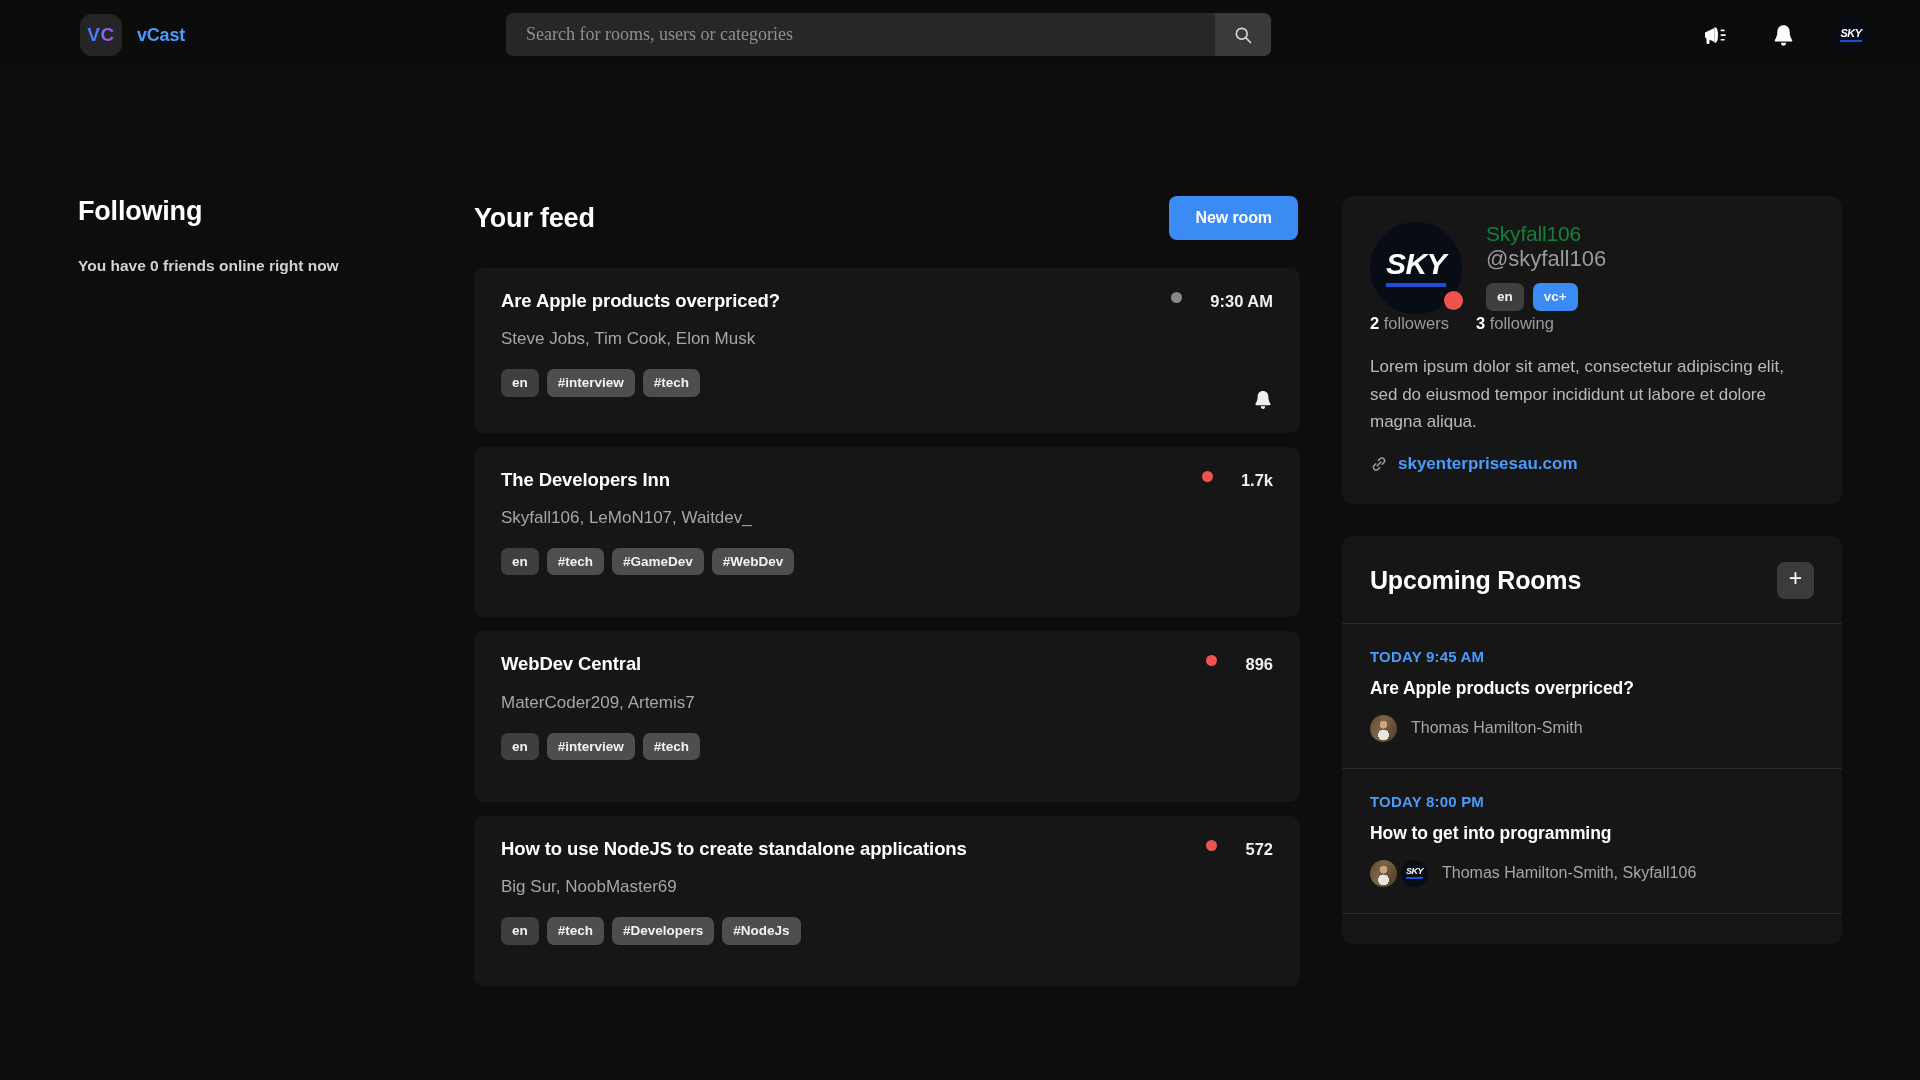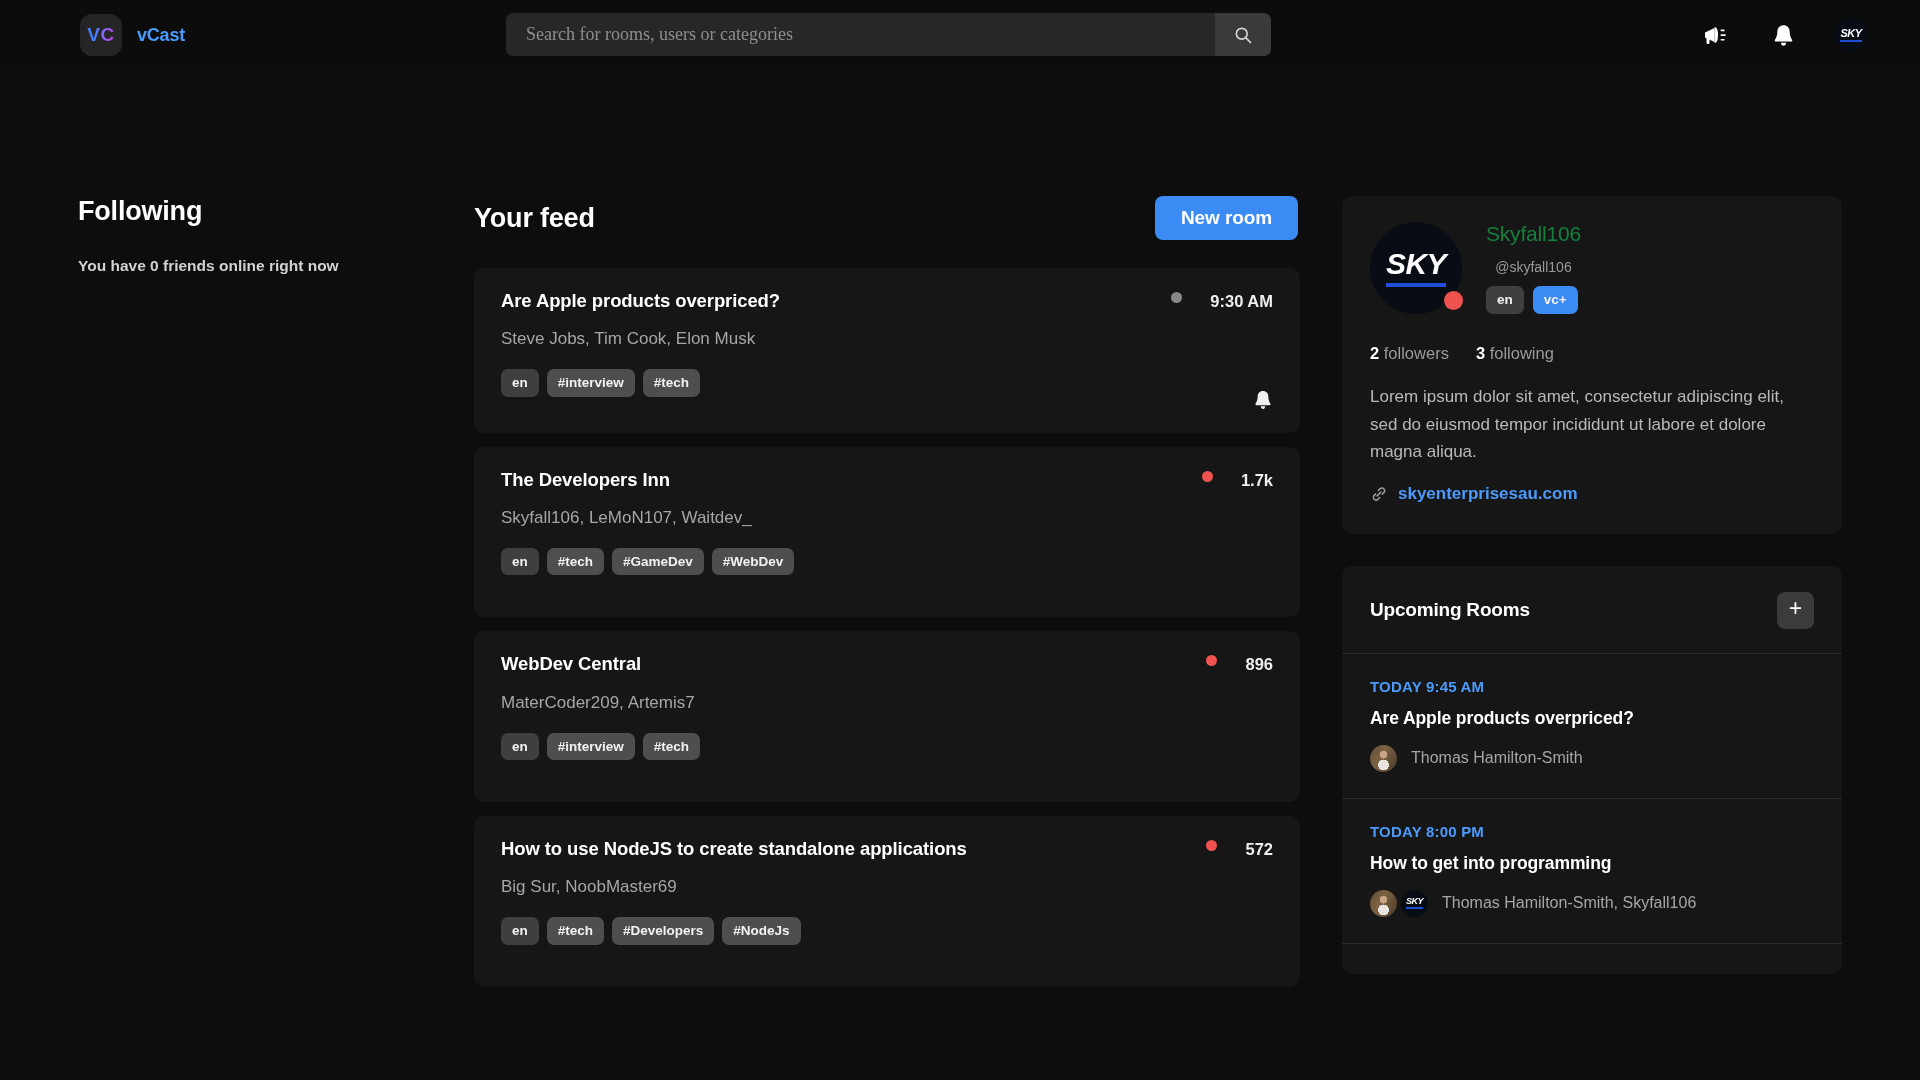--- a/index.html
+++ b/index.html
@@ -99,21 +99,21 @@
   
   .feed-head {
     display: flex; align-items: center; justify-content: space-between;
     padding-right: 2px;
   }
   .feed-title { color: #fff; font-size: 27px; font-weight: bold; letter-spacing: -0.2px; }
   .new-room-btn {
     background: #3b8bf5; color: #fff;
     border: none; border-radius: 8px;
     font-family: "Liberation Sans", sans-serif;
-    font-size: 19px; font-weight: bold;
+    font-size: 16px; font-weight: bold;
     padding: 0 26px; height: 44px;
     cursor: pointer;
     letter-spacing: -0.1px;
   }
 
   .feed-list { margin-top: 28px; display: flex; flex-direction: column; gap: 14px; }
   .room-card {
     background: #161616;
     border-radius: 10px;
     padding: 22px 27px 22px 27px;
@@ -150,37 +150,37 @@
   .avatar-wrap { position: relative; width: 92px; height: 92px; flex: none; }
   .av-profile { width: 92px; height: 92px; }
   .av-profile .sky-text { font-size: 30px; }
   .av-profile .sky-rule { width: 60px; height: 4px; margin-top: 4px; }
   .status-dot {
     position: absolute; right: -1px; bottom: 4px;
     width: 19px; height: 19px; border-radius: 50%;
     background: #ef5350;
   }
   .profile-name { color: #15803d; font-size: 21px; font-weight: normal; letter-spacing: -0.2px; }
-  .profile-handle { color: #9a9a9a; font-size: 14px; margin-top: 13px; text-align: center; }
+  .profile-handle { color: #9a9a9a; font-size: 22px; margin-top: 0; text-align: center; }
   .profile-tags { display: flex; gap: 9px; margin-top: 11px; }
   .tag.vcplus { background: #3b8bf5; }
-  .profile-stats { display: flex; gap: 27px; margin-top: 30px; }
+  .profile-stats { display: flex; gap: 27px; }
   .stat { font-size: 16.5px; color: #9a9a9a; }
   .stat b { color: #fff; font-weight: bold; }
   .profile-bio { color: #b9b9b9; font-size: 17px; line-height: 1.62; margin-top: 20px; }
   .profile-link { display: flex; align-items: center; gap: 10px; margin-top: 18px; }
   .profile-link a { color: #4a9bfc; font-size: 17px; font-weight: bold; text-decoration: none; cursor: pointer; }
 
   .upcoming-card { margin-top: 32px; }
   .upcoming-head {
     display: flex; align-items: center; justify-content: space-between;
     padding: 26px 28px 24px 28px;
     border-bottom: 1px solid #2b2b2b;
   }
-  .upcoming-title { color: #fff; font-size: 19px; font-weight: bold; letter-spacing: -0.2px; }
+  .upcoming-title { color: #fff; font-size: 25px; font-weight: bold; letter-spacing: -0.2px; }
   .plus-btn {
     width: 37px; height: 37px; border-radius: 8px;
     background: #3b3b3b; border: none; cursor: pointer;
     color: #fff; font-size: 23px; line-height: 1;
     display: flex; align-items: center; justify-content: center;
     padding-bottom: 3px;
     font-family: "Liberation Sans", sans-serif;
   }
   .upcoming-item {
     padding: 24px 28px 26px 28px;

